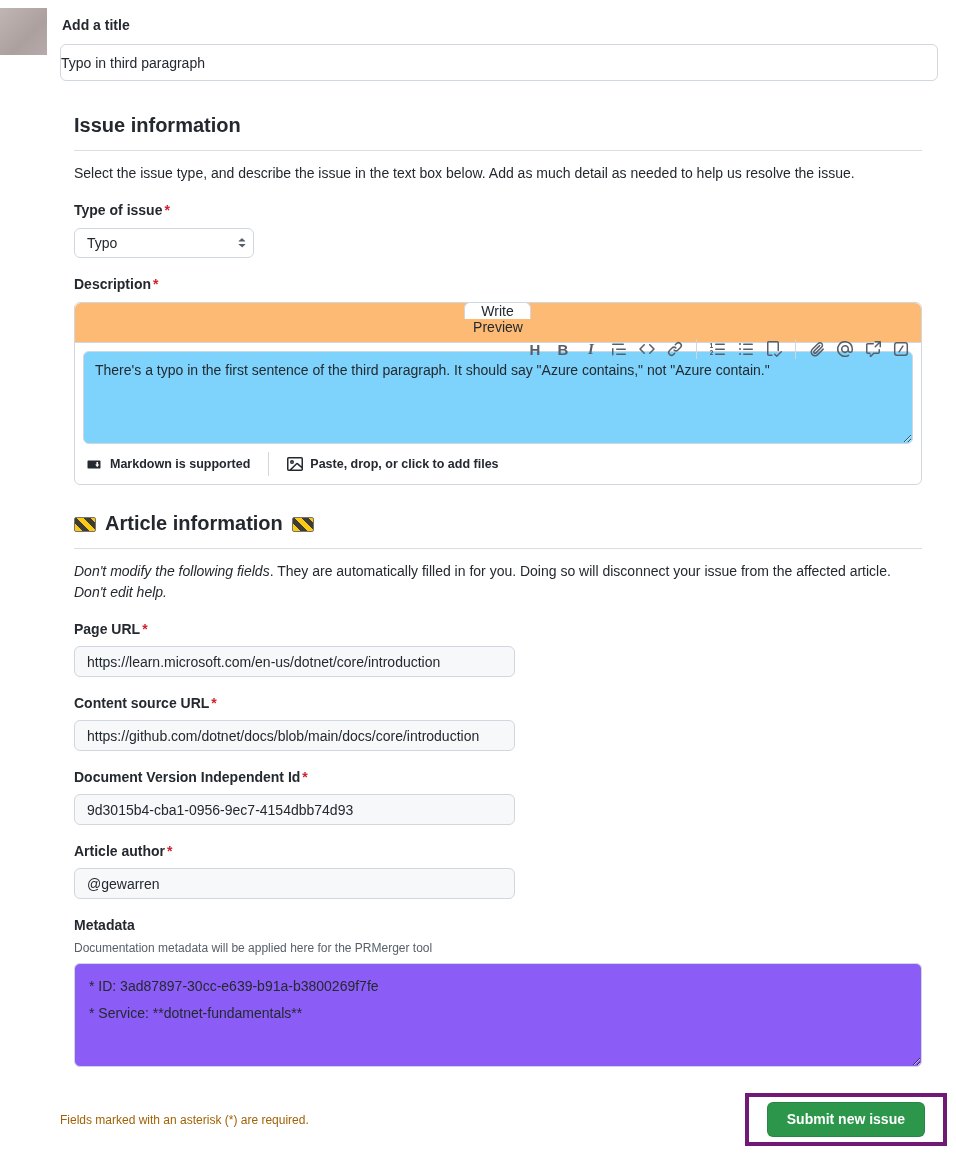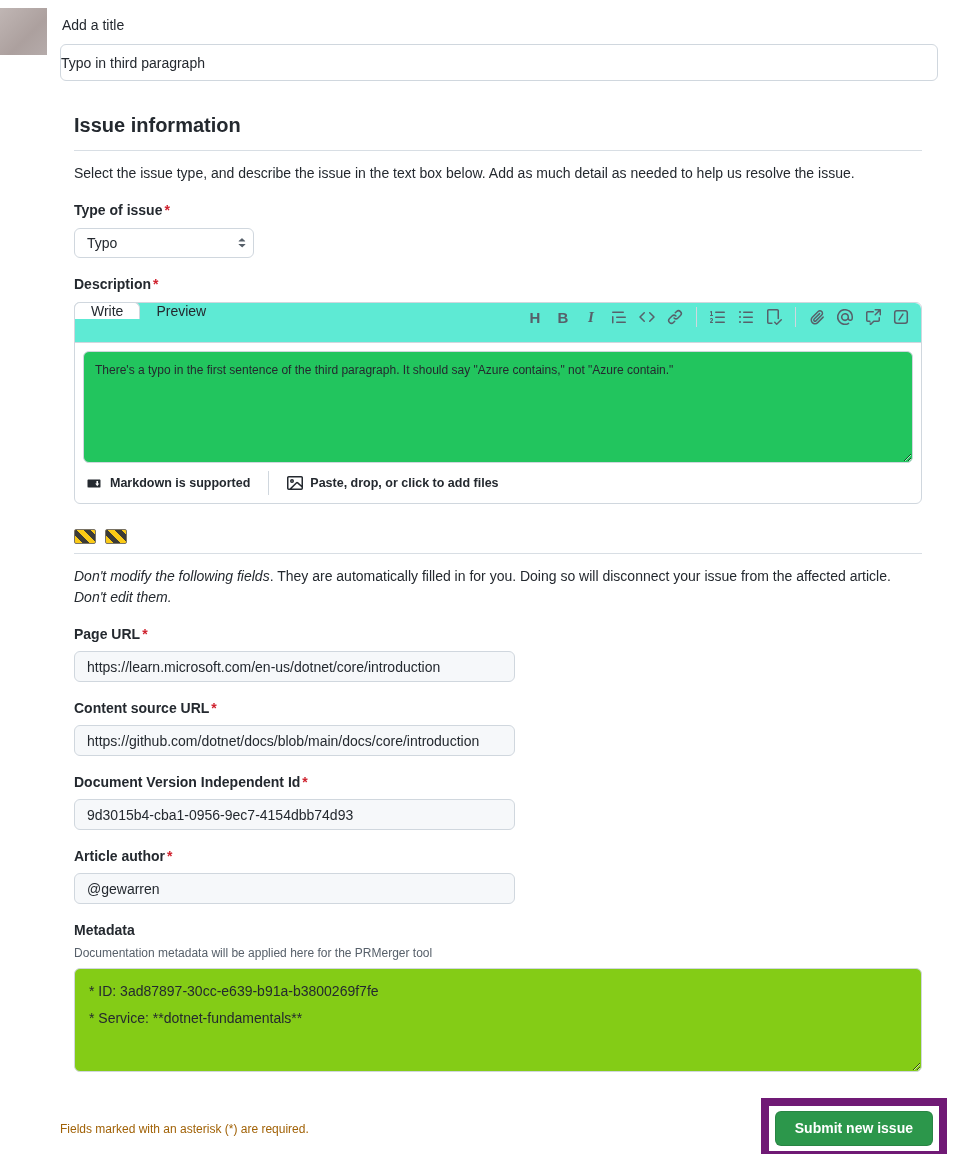--- a/index.html
+++ b/index.html
@@ -7,21 +7,21 @@
   body {
     width: 956px; min-height: 1154px; position: relative;
     font-family: "Liberation Sans", "DejaVu Sans", sans-serif;
     color: #24292f; font-size: 14px;
   }
   .avatar {
     position: absolute; left: 0; top: 8px; width: 47px; height: 47px;
     background: linear-gradient(135deg, #c0b6b4 0%, #aca09e 60%, #b5abaa 100%);
   }
   .content { margin-left: 60px; width: 878px; padding-top: 15px; }
-  .title-label { display: block; font-weight: 400; font-size: 14px; line-height: 21px; margin-left: 2px; }
+  .title-label { display: block; font-weight: 700; font-size: 14px; line-height: 21px; margin-left: 2px; }
   .title-input {
     margin-top: 8px; width: 100%; height: 37px; padding: 0 0;
     border: 1px solid #d0d7de; border-radius: 6px; font-size: 14px;
     font-family: inherit; color: #24292f; outline: none; background: #fff;
   }
   .form-body { margin: 0 16px 0 14px; }
   h2.section-heading {
     font-size: 20px; font-weight: 700; line-height: 29px;
     padding-bottom: 10px; border-bottom: 1px solid #d8dee4;
     display: flex; align-items: center; gap: 9px;
@@ -39,70 +39,70 @@
   .select-box {
     margin-top: 7px; width: 180px; height: 30px; background: #fff;
     border: 1px solid #d0d7de; border-radius: 6px; display: flex;
     align-items: center; justify-content: space-between; padding: 0 4px 0 12px;
     cursor: pointer; color: #24292f;
   }
   .select-box svg { color: #57606a; }
   
   .md-widget { margin-top: 7px; border: 1px solid #d0d7de; border-radius: 6px; background: #fff; }
   .md-header {
-    background: #5eead4; border-bottom: 1px solid #d0d7de; border-radius: 6px 6px 0 0;
-    display: flex; align-items: flex-start; height: 40px;
+    background: #fdba74; border-bottom: 1px solid #d0d7de; border-radius: 6px 6px 0 0;
+    display: flex; align-items: center; height: 40px; flex-direction: column;
   }
   .tab { padding: 0 16px; display: flex; align-items: center; font-size: 14px; color: #24292f; cursor: pointer; }
   .tab.active {
     background: #fff; border: 1px solid #d0d7de; border-bottom: none;
     border-radius: 6px 6px 0 0; margin: -1px 0 0 -1px; font-weight: 400;
   }
   .md-toolbar { margin-left: auto; display: flex; align-items: center; padding-right: 6px; }
   .tb-btn {
     width: 28px; height: 28px; border: none; background: transparent; color: #57606a;
     display: flex; align-items: center; justify-content: center; cursor: pointer;
     border-radius: 4px; font-family: inherit;
   }
   .tb-btn .glyph-h { font-size: 15px; font-weight: 600; }
   .tb-btn .glyph-b { font-size: 15px; font-weight: 800; }
   .tb-btn .glyph-i { font-size: 15px; font-style: italic; font-family: "Liberation Serif", serif; font-weight: 600; }
   .tb-divider { width: 1px; height: 20px; background: #d0d7de; margin: 0 7px; }
   .md-textarea {
-    display: block; margin: 8px; width: calc(100% - 16px); height: 112px;
+    display: block; margin: 8px; width: calc(100% - 16px); height: 93px;
     border: 1px solid #d0d7de; border-radius: 6px; padding: 8px 11px;
-    font-family: inherit; font-size: 12px; line-height: 21px; color: #24292f;
-    resize: vertical; outline: none; background: #22c55e;
+    font-family: inherit; font-size: 14px; line-height: 21px; color: #24292f;
+    resize: vertical; outline: none; background: #7dd3fc;
   }
   .md-footer { display: flex; align-items: stretch; padding: 0 10px 8px 10px; height: 32px; }
   .md-footer .foot-item {
     display: flex; align-items: center; gap: 7px; background: none; border: none;
     font-family: inherit; font-size: 12.5px; font-weight: 700; color: #24292f; cursor: pointer;
   }
   .md-footer .foot-item svg { color: #24292f; }
   .foot-item.first { padding-right: 18px; border-right: 1px solid #d0d7de; }
   .foot-item.second { padding-left: 18px; }
   
   .note { margin-top: 12px; line-height: 21px; }
   .ro-input {
     display: block; margin-top: 6px; width: 441px; height: 31px; padding: 0 12px;
     background: #f6f8fa; border: 1px solid #d0d7de; border-radius: 6px;
     font-family: inherit; font-size: 14px; color: #24292f; outline: none;
   }
   .hint { margin-top: 3px; font-size: 12px; color: #57606a; line-height: 18px; }
   .meta-textarea {
     display: block; margin-top: 6px; width: 100%; height: 104px;
-    background: #84cc16; border: 1px solid #d0d7de; border-radius: 6px;
+    background: #8b5cf6; border: 1px solid #d0d7de; border-radius: 6px;
     padding: 9px 14px; font-family: inherit; font-size: 14px; line-height: 27px;
     color: #24292f; resize: vertical; outline: none;
   }
   
   .bottom-row { margin-top: 26px; display: flex; align-items: center; justify-content: space-between; }
   .required-note { font-size: 12px; color: #a16207; }
-  .annotation-box { border: 8px solid #701a75; padding: 5px 6px; margin-right: -9px; }
+  .annotation-box { border: 4px solid #701a75; padding: 5px 18px; margin-right: -9px; }
   .submit-btn {
     background: #2c974b; color: #ffffff; font-family: inherit; font-size: 14px;
     font-weight: 700; border: 1px solid rgba(27,31,36,0.15); border-radius: 6px;
     padding: 7px 19px; cursor: pointer; line-height: 19px;
   }
   em { font-style: italic; }
 </style>
 </head>
 <body>
 
@@ -216,24 +216,25 @@
           <svg width="16" height="16" viewBox="0 0 16 16" fill="currentColor">
               <path d="M16 13.25A1.75 1.75 0 0 1 14.25 15H1.75A1.75 1.75 0 0 1 0 13.25V2.75C0 1.784.784 1 1.75 1h12.5c.966 0 1.75.784 1.75 1.75ZM1.75 2.5a.25.25 0 0 0-.25.25v10.5c0 .138.112.25.25.25h.94l6.107-6.108a1.75 1.75 0 0 1 2.412-.06L14.5 10.31V2.75a.25.25 0 0 0-.25-.25Zm12.5 11a.25.25 0 0 0 .25-.25v-.917l-4.298-3.889a.25.25 0 0 0-.344.009L4.81 13.5ZM7 6a2 2 0 1 1-3.999.001A2 2 0 0 1 7 6ZM5.5 6a.5.5 0 1 0-1 0 .5.5 0 0 0 1 0Z"></path>
             </svg>
           <span>Paste, drop, or click to add files</span>
         </button>
       </div>
     </div>
 
     <h2 class="section-heading second">
       <span class="barrier"></span>
+      <span>Article information</span>
       <span class="barrier"></span>
     </h2>
 
-    <p class="note"><em>Don't modify the following fields</em><span>. They are automatically filled in for you. Doing so will disconnect your issue from the affected article. </span><em>Don't edit them.</em></p>
+    <p class="note"><em>Don't modify the following fields</em><span>. They are automatically filled in for you. Doing so will disconnect your issue from the affected article. </span><em>Don't edit help.</em></p>
 
     <div class="field-label">
       <span>Page URL</span><span class="req">*</span>
     </div>
     <input class="ro-input" type="text" value="https://learn.microsoft.com/en-us/dotnet/core/introduction" style="">
 
     <div class="field-label">
       <span>Content source URL</span><span class="req">*</span>
     </div>
     <input class="ro-input" type="text" value="https://github.com/dotnet/docs/blob/main/docs/core/introduction" style="">

